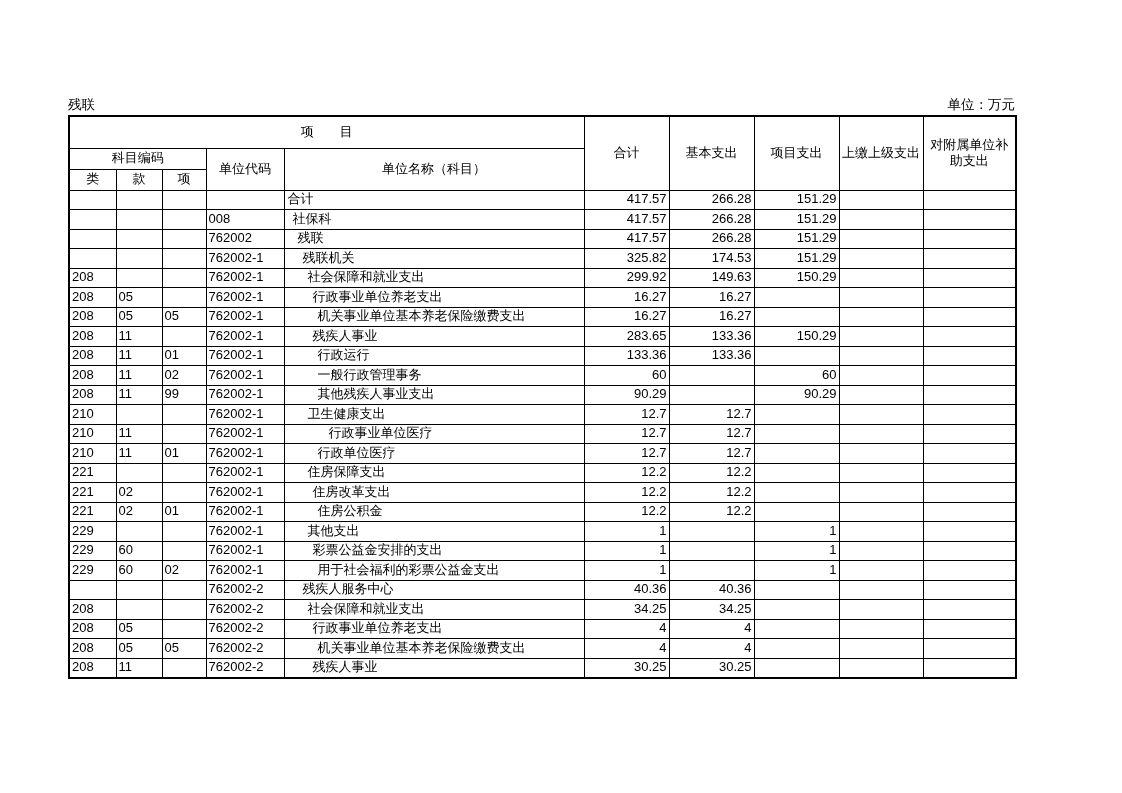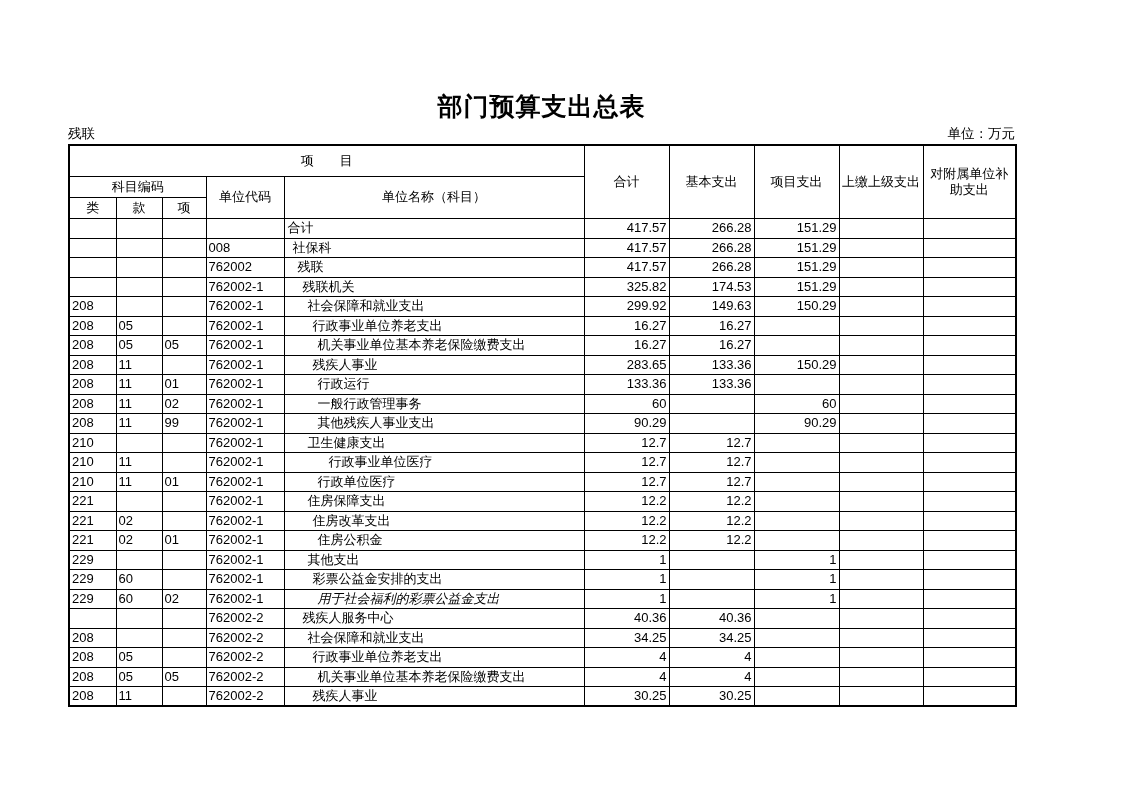--- a/index.html
+++ b/index.html
@@ -79,21 +79,20 @@
     font-family: "Liberation Sans", "DejaVu Sans", sans-serif;
     font-size: 12.5px;
     text-align: right;
     padding-right: 3px;
   }
 </style>
 </head>
 <body>
 
 <div class="sheet">
-  <h1 class="doc-title">部门预算支出总表</h1>
 
   <div class="meta-row">
     <span>残联</span>
     <span>单位：万元</span>
   </div>
 
   <table class="budget">
     <colgroup>
       <col style="width:47px">
       <col style="width:46px">
@@ -353,21 +352,21 @@
           <td class="num"></td>
           <td class="num">1</td>
           <td class="num"></td>
           <td class="num"></td>
         </tr>
         <tr>
           <td class="code">229</td>
           <td class="code">60</td>
           <td class="code">02</td>
           <td class="code">762002-1</td>
-          <td class="name" style="padding-left: 33px; font-style: italic;">用于社会福利的彩票公益金支出</td>
+          <td class="name" style="padding-left: 33px;">用于社会福利的彩票公益金支出</td>
           <td class="num">1</td>
           <td class="num"></td>
           <td class="num">1</td>
           <td class="num"></td>
           <td class="num"></td>
         </tr>
         <tr>
           <td class="code"></td>
           <td class="code"></td>
           <td class="code"></td>

